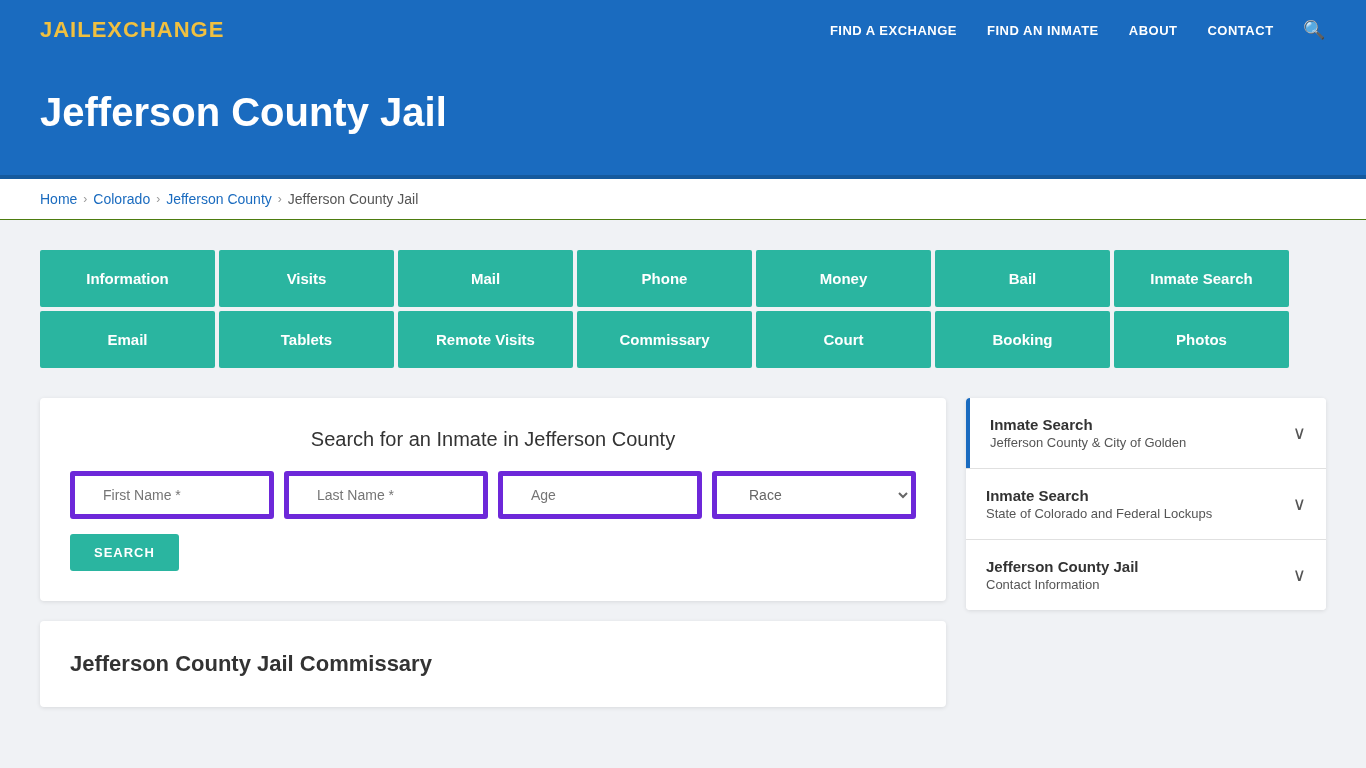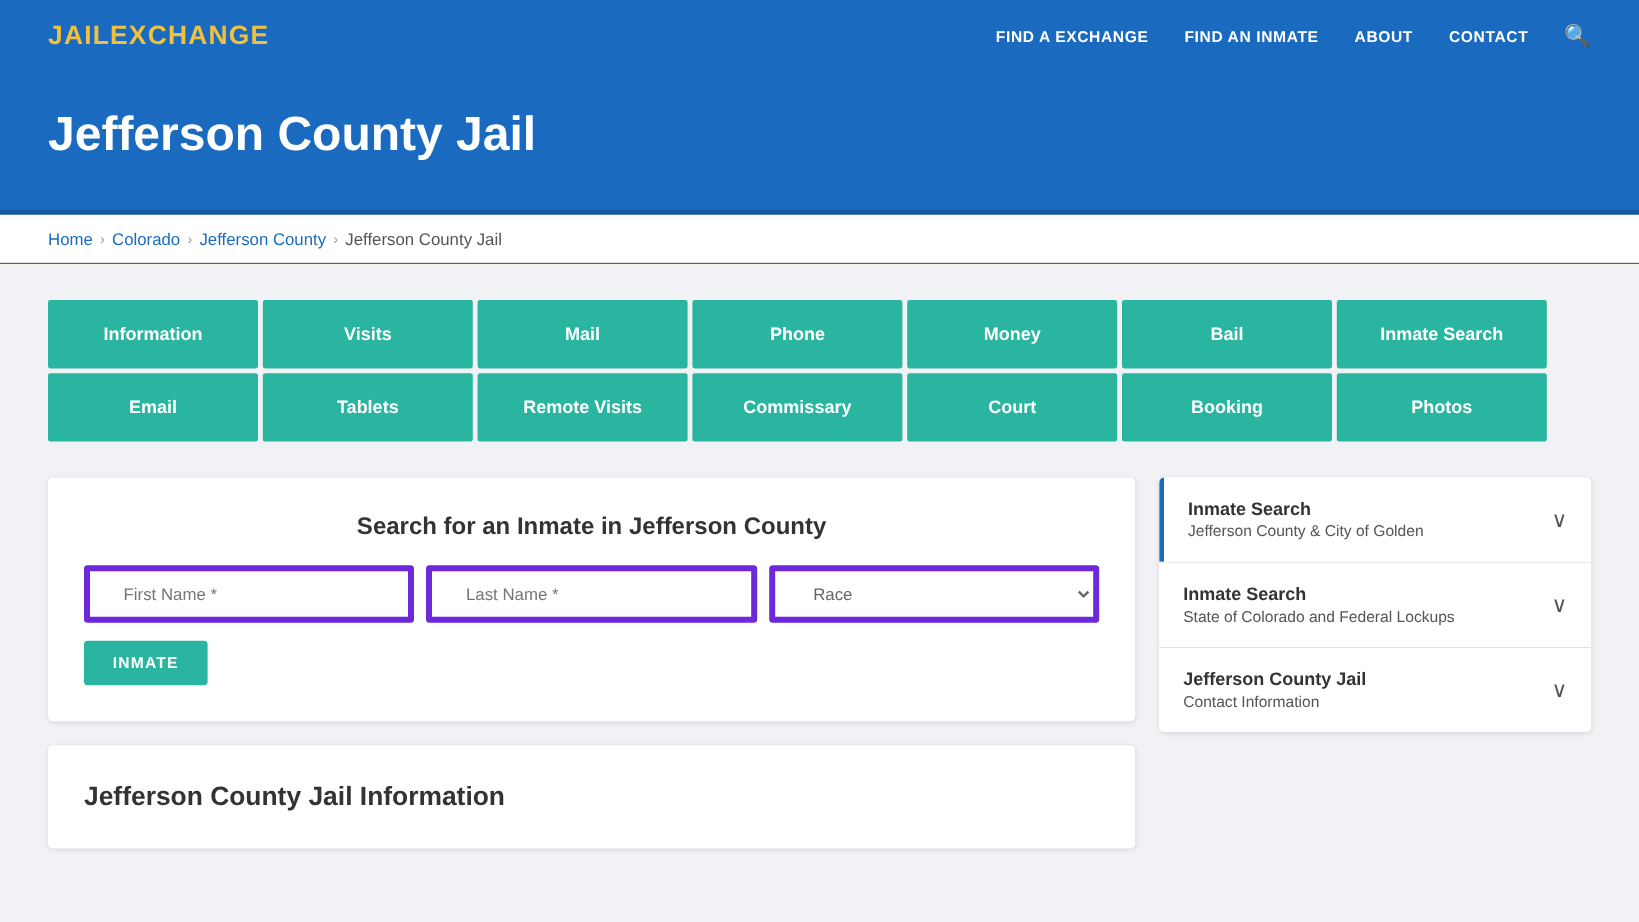--- a/index.html
+++ b/index.html
@@ -150,21 +150,21 @@
     
     .search-card {
       background: white;
       padding: 30px;
       border-radius: 4px;
       box-shadow: 0 1px 4px rgba(0,0,0,0.1);
       margin-bottom: 20px;
     }
     .search-card h2 {
       font-size: 20px;
-      font-weight: 700;
+      font-weight: 400;
       text-align: center;
       margin-bottom: 20px;
     }
     .search-fields {
       display: flex;
       gap: 10px;
       margin-bottom: 15px;
       flex-wrap: wrap;
     }
     .search-fields input, .search-fields select {
@@ -305,35 +305,36 @@
 
   <div class="two-col">
 
     <div class="left-col">
 
       <div class="search-card">
         <h2>Search for an Inmate in Jefferson County</h2>
         <div class="search-fields">
           <input type="text" placeholder="First Name *" style="">
           <input type="text" placeholder="Last Name *" style="">
+          <input type="text" placeholder="Age" style="">
           <select>
             <option>Race</option>
             <option>White</option>
             <option>Black</option>
             <option>Hispanic</option>
             <option>Asian</option>
             <option>Native American</option>
             <option>Other</option>
           </select>
         </div>
-        <button class="search-btn">INMATE</button>
+        <button class="search-btn">SEARCH</button>
       </div>
 
       <div class="info-section">
-        <h2>Jefferson County Jail Information</h2>
+        <h2>Jefferson County Jail Commissary</h2>
       </div>
 
     </div>
 
     <div class="right-col">
       <div class="sidebar-card">
 
         <div class="accordion-item">
           <div class="accordion-header active">
             <div class="accordion-title">

